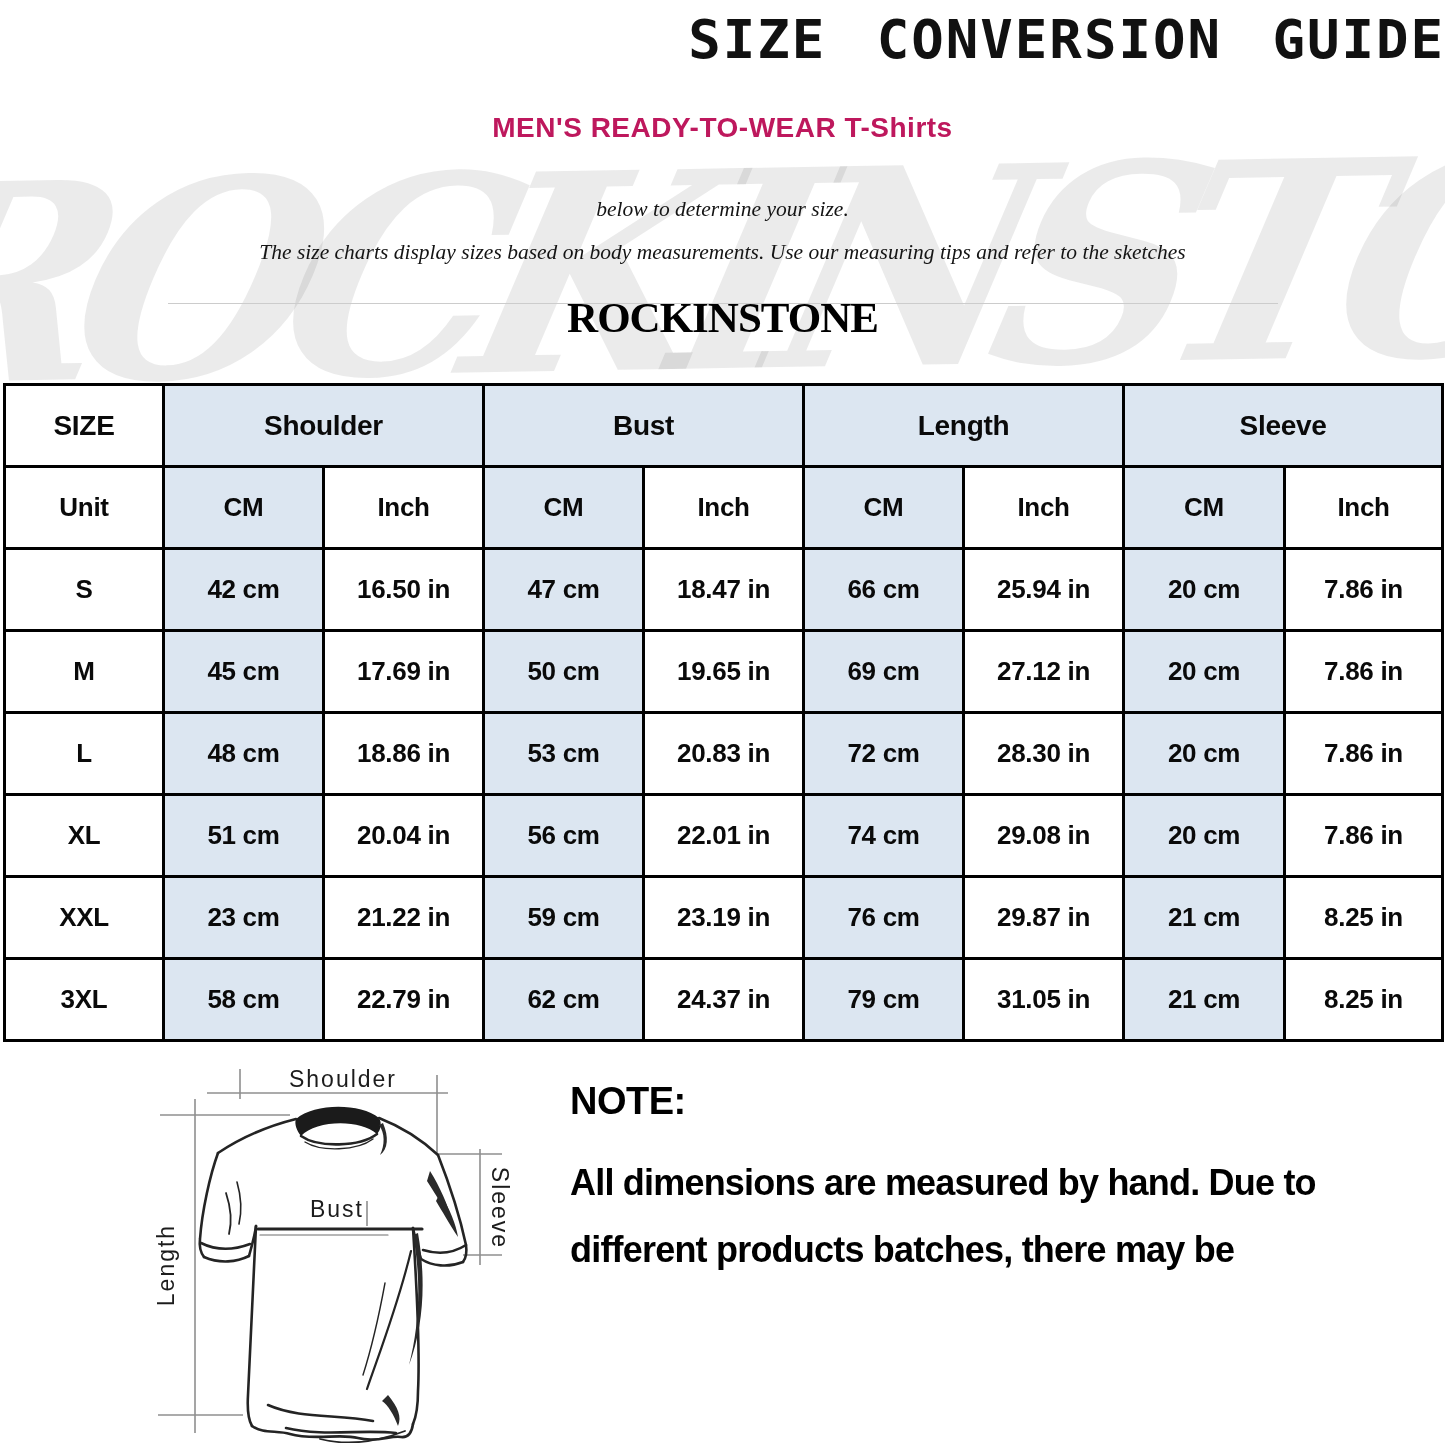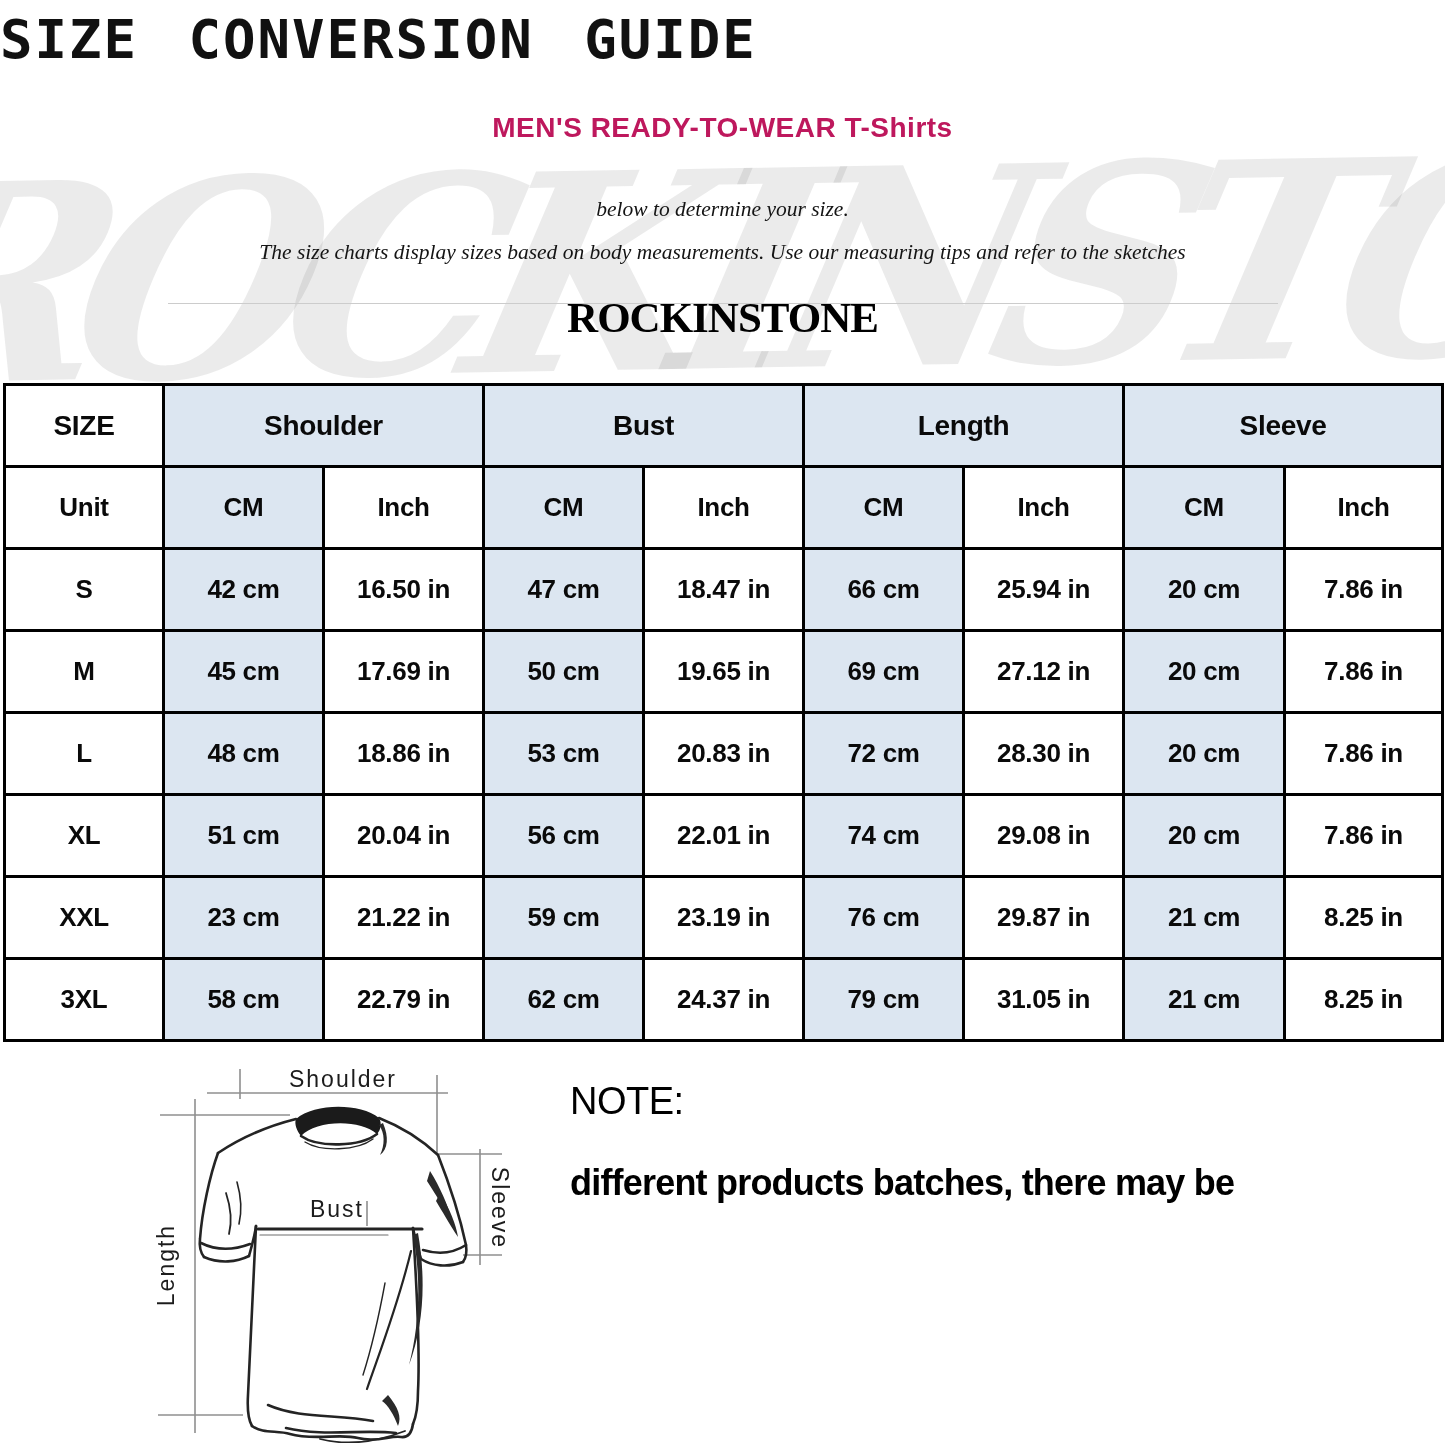--- a/index.html
+++ b/index.html
@@ -11,21 +11,21 @@
   
   .watermark {
     position:absolute; top:118px; left:-110px; z-index:1;
     font-family:"DejaVu Serif", serif; font-style:italic; font-weight:bold;
     font-size:275px; line-height:1.1; letter-spacing:-32px; white-space:nowrap;
     color:rgba(60,60,60,0.10); transform:skewX(-14deg) rotate(-1deg);
     user-select:none;
   }
   
   .title {
-    position:absolute; top:8px; width:100%; text-align:left; z-index:2;
+    position:absolute; top:8px; width:100%; text-align:right; z-index:2;
     font-family:"DejaVu Sans Mono", monospace; font-weight:bold;
     font-size:54px; letter-spacing:2px; word-spacing:16px; color:#111;
   }
   .subtitle {
     position:absolute; top:112px; width:100%; text-align:center; z-index:2;
     font-size:28px; font-weight:bold; letter-spacing:0.5px; color:#be185d;
   }
   .desc {
     position:absolute; top:188px; width:100%; text-align:center; z-index:2;
     font-family:"Liberation Serif", serif; font-style:italic;
@@ -54,21 +54,21 @@
   .size-table td.blue { background:#dce6f1; }
   .size-table tr.group-row td { font-size:28px; }
   
   .diagram { position:absolute; left:130px; top:1053px; z-index:4; }
   .dim-label {
     font-family:"Liberation Sans", sans-serif; font-size:23px;
     letter-spacing:2px; fill:#1c1c1c;
   }
   
   .note { position:absolute; left:570px; top:1080px; width:875px; z-index:4; }
-  .note-heading { font-size:38px; font-weight:normal; margin-bottom:26px; letter-spacing:-0.5px; }
+  .note-heading { font-size:38px; font-weight:bold; margin-bottom:26px; letter-spacing:-0.5px; }
   .note-line { font-size:36px; font-weight:bold; line-height:67px; letter-spacing:-0.8px; white-space:nowrap; }
 </style>
 </head>
 <body>
 
 <div class="page">
 
   <div class="watermark">ROCKINSTONE</div>
 
   <div class="title">SIZE CONVERSION GUIDE</div>
@@ -238,16 +238,17 @@
     </g>
 
     <text class="dim-label" x="213" y="34" text-anchor="middle">Shoulder</text>
     <text class="dim-label" x="207" y="164" text-anchor="middle">Bust</text>
     <text class="dim-label" x="44" y="212" text-anchor="middle" transform="rotate(-90 44 212)">Length</text>
     <text class="dim-label" x="362" y="155" text-anchor="middle" transform="rotate(90 362 155)">Sleeve</text>
   </svg>
 
   <div class="note">
     <div class="note-heading">NOTE:</div>
+    <div class="note-line">All dimensions are measured by hand. Due to</div>
     <div class="note-line">different products batches, there may be</div>
   </div>
 
 </div>
 
 </body></html>

